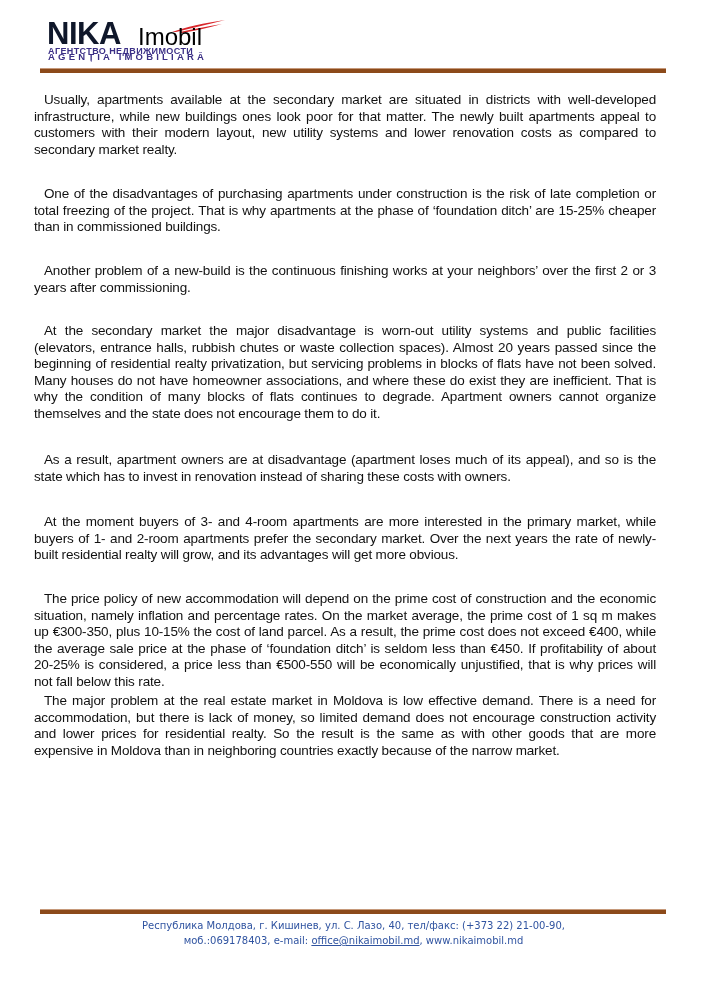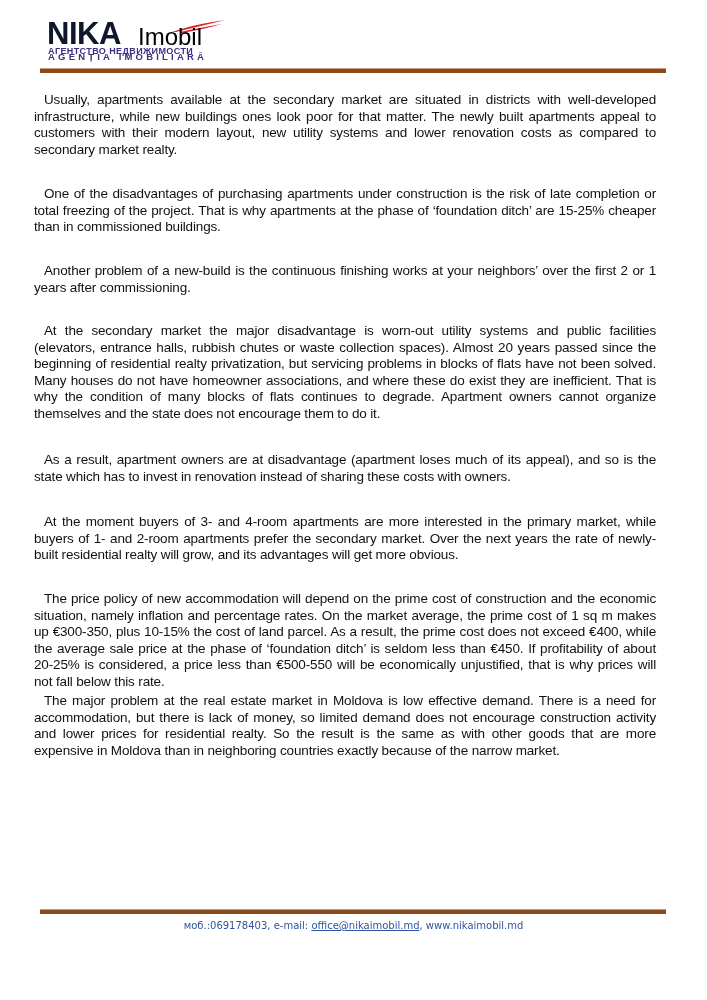--- a/index.html
+++ b/index.html
@@ -38,25 +38,26 @@
   </svg>
   <div class="logo-imobil">Imobil</div>
   <div class="logo-ru">АГЕНТСТВО НЕДВИЖИМОСТИ</div>
 </div>
 
 <div class="rule header"></div>
 
 <div class="content">
   <p class="para p1">Usually, apartments available at the secondary market are situated in districts with well-developed infrastructure, while new buildings ones look poor for that matter. The newly built apartments appeal to customers with their modern layout, new utility systems and lower renovation costs as compared to secondary market realty.</p>
   <p class="para p2">One of the disadvantages of purchasing apartments under construction is the risk of late completion or total freezing of the project. That is why apartments at the phase of ‘foundation ditch’ are 15-25% cheaper than in commissioned buildings.</p>
-  <p class="para p3">Another problem of a new-build is the continuous finishing works at your neighbors’ over the first 2 or 1 years after commissioning.</p>
+  <p class="para p3">Another problem of a new-build is the continuous finishing works at your neighbors’ over the first 2 or 3 years after commissioning.</p>
   <p class="para p4">At the secondary market the major disadvantage is worn-out utility systems and public facilities (elevators, entrance halls, rubbish chutes or waste collection spaces). Almost 20 years passed since the beginning of residential realty privatization, but servicing problems in blocks of flats have not been solved. Many houses do not have homeowner associations, and where these do exist they are inefficient. That is why the condition of many blocks of flats continues to degrade. Apartment owners cannot organize themselves and the state does not encourage them to do it.</p>
   <p class="para p5">As a result, apartment owners are at disadvantage (apartment loses much of its appeal), and so is the state which has to invest in renovation instead of sharing these costs with owners.</p>
   <p class="para p6">At the moment buyers of 3- and 4-room apartments are more interested in the primary market, while buyers of 1- and 2-room apartments prefer the secondary market. Over the next years the rate of newly-built residential realty will grow, and its advantages will get more obvious.</p>
   <p class="para p7">The price policy of new accommodation will depend on the prime cost of construction and the economic situation, namely inflation and percentage rates. On the market average, the prime cost of 1 sq m makes up €300-350, plus 10-15% the cost of land parcel. As a result, the prime cost does not exceed €400, while the average sale price at the phase of ‘foundation ditch’ is seldom less than €450. If profitability of about 20-25% is considered, a price less than €500-550 will be economically unjustified, that is why prices will not fall below this rate.</p>
   <p class="para p8">The major problem at the real estate market in Moldova is low effective demand. There is a need for accommodation, but there is lack of money, so limited demand does not encourage construction activity and lower prices for residential realty. So the result is the same as with other goods that are more expensive in Moldova than in neighboring countries exactly because of the narrow market.</p>
 </div>
 
 <div class="rule footer"></div>
 
 <div class="footer-text">
+  <div>Республика Молдова, г. Кишинев, ул. С. Лазо, 40, тел/факс: (+373 22) 21-00-90,</div>
   <div><span>моб.:069178403, e-mail: </span><a class="email" style="color: inherit;">office@nikaimobil.md</a><span>, </span><span>www.nikaimobil.md</span></div>
 </div>
 
 </body></html>

